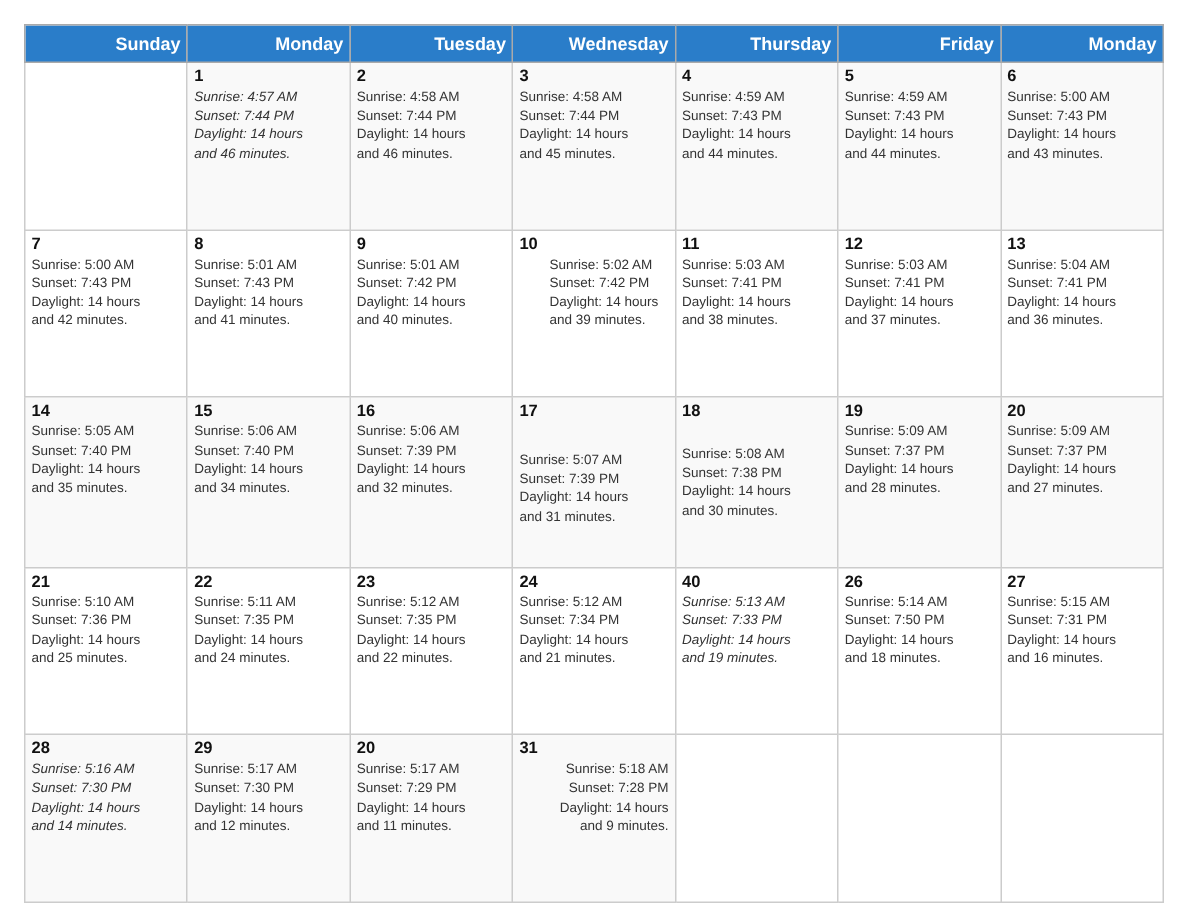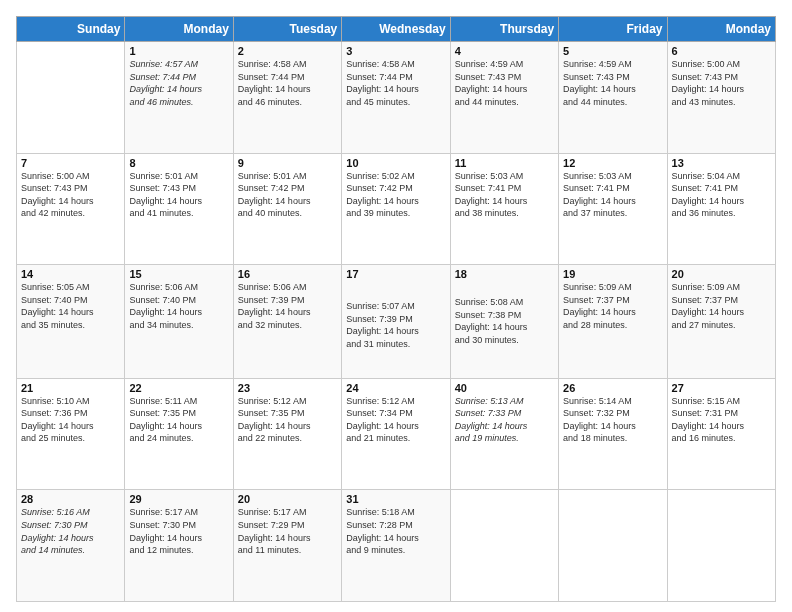--- a/index.html
+++ b/index.html
@@ -174,21 +174,21 @@
           </td>
           <td>
             <span class="day-number">9</span>
             <div class="day-content" style="white-space: pre-line;">Sunrise: 5:01 AM
 Sunset: 7:42 PM
 Daylight: 14 hours
 and 40 minutes.</div>
           </td>
           <td>
             <span class="day-number">10</span>
-            <div class="day-content" style="white-space: pre-line;">Sunrise: 5:02 AM
+            <div class="day-content" style="white-space: pre-line; margin-left: 20px;">Sunrise: 5:02 AM
 Sunset: 7:42 PM
 Daylight: 14 hours
 and 39 minutes.</div>
           </td>
           <td>
             <span class="day-number">11</span>
             <div class="day-content" style="white-space: pre-line;">Sunrise: 5:03 AM
 Sunset: 7:41 PM
 Daylight: 14 hours
 and 38 minutes.</div>
@@ -291,21 +291,21 @@
           <td>
             <span class="day-number">40</span>
             <div class="day-content" style="white-space: pre-line; font-style: italic;">Sunrise: 5:13 AM
 Sunset: 7:33 PM
 Daylight: 14 hours
 and 19 minutes.</div>
           </td>
           <td>
             <span class="day-number">26</span>
             <div class="day-content" style="white-space: pre-line;">Sunrise: 5:14 AM
-Sunset: 7:32 PM
+Sunset: 7:50 PM
 Daylight: 14 hours
 and 18 minutes.</div>
           </td>
           <td>
             <span class="day-number">27</span>
             <div class="day-content" style="white-space: pre-line;">Sunrise: 5:15 AM
 Sunset: 7:31 PM
 Daylight: 14 hours
 and 16 minutes.</div>
           </td>
@@ -327,21 +327,21 @@
           </td>
           <td>
             <span class="day-number">20</span>
             <div class="day-content" style="white-space: pre-line;">Sunrise: 5:17 AM
 Sunset: 7:29 PM
 Daylight: 14 hours
 and 11 minutes.</div>
           </td>
           <td>
             <span class="day-number">31</span>
-            <div class="day-content" style="white-space: pre-line;">Sunrise: 5:18 AM
+            <div class="day-content" style="white-space: pre-line; text-align: right;">Sunrise: 5:18 AM
 Sunset: 7:28 PM
 Daylight: 14 hours
 and 9 minutes.</div>
           </td>
           <td class="empty-cell"></td>
           <td class="empty-cell"></td>
           <td class="empty-cell"></td>
         </tr>
       </tbody>
   </table>

